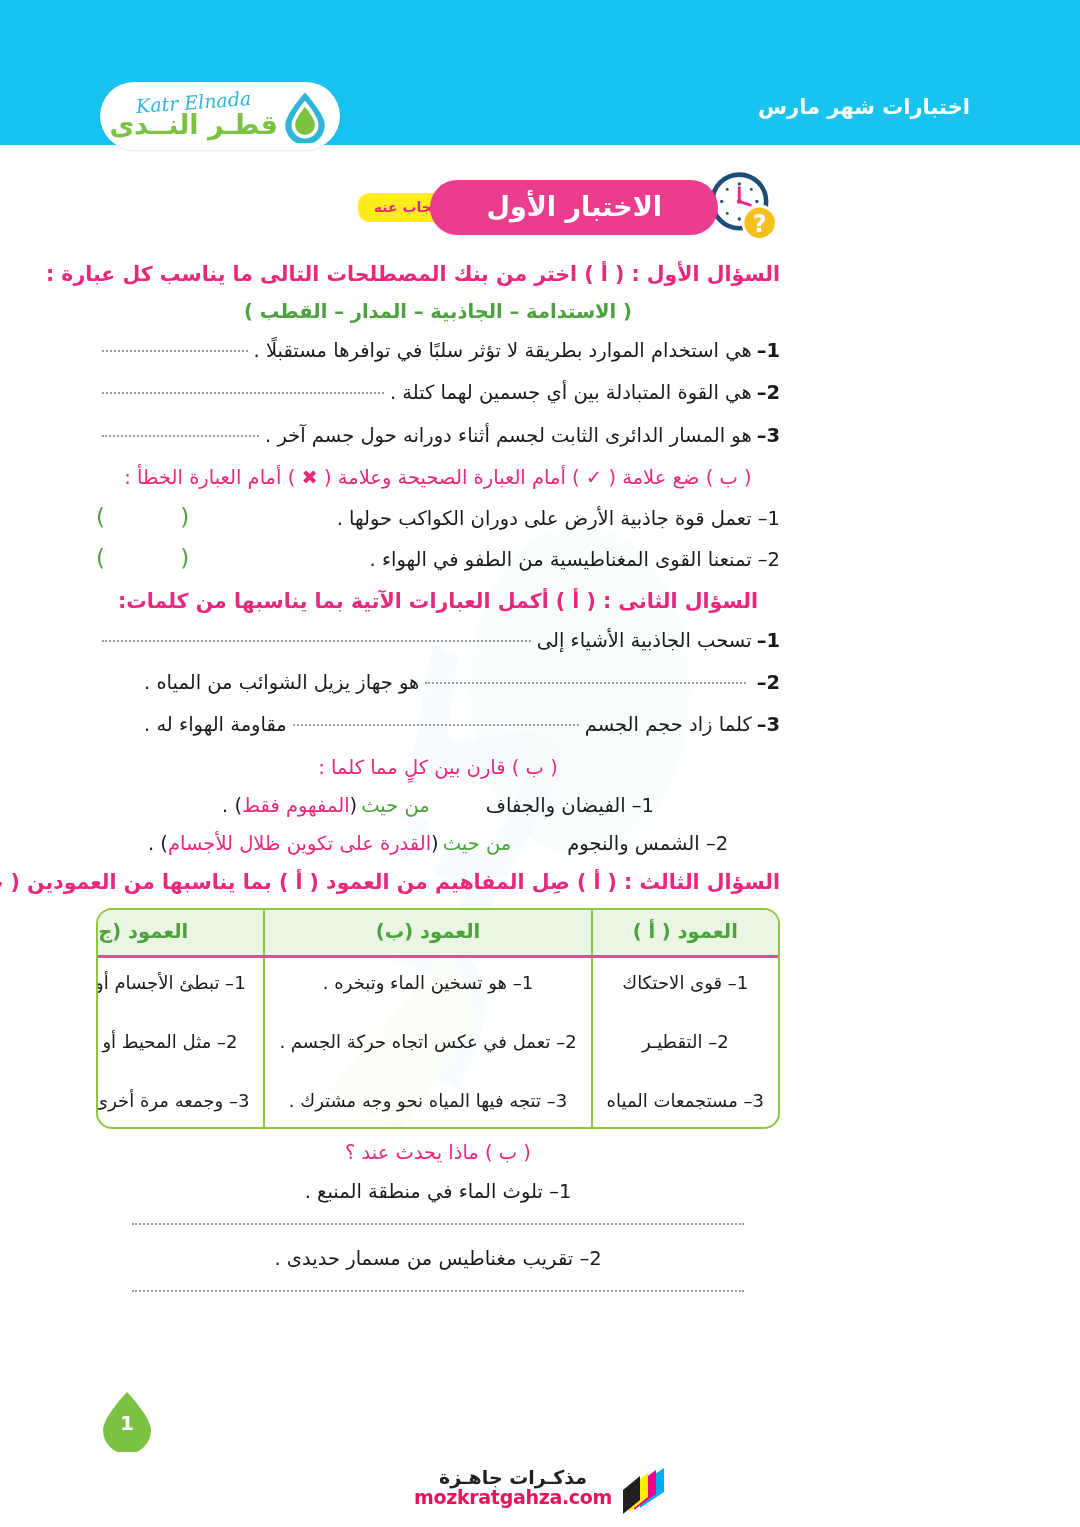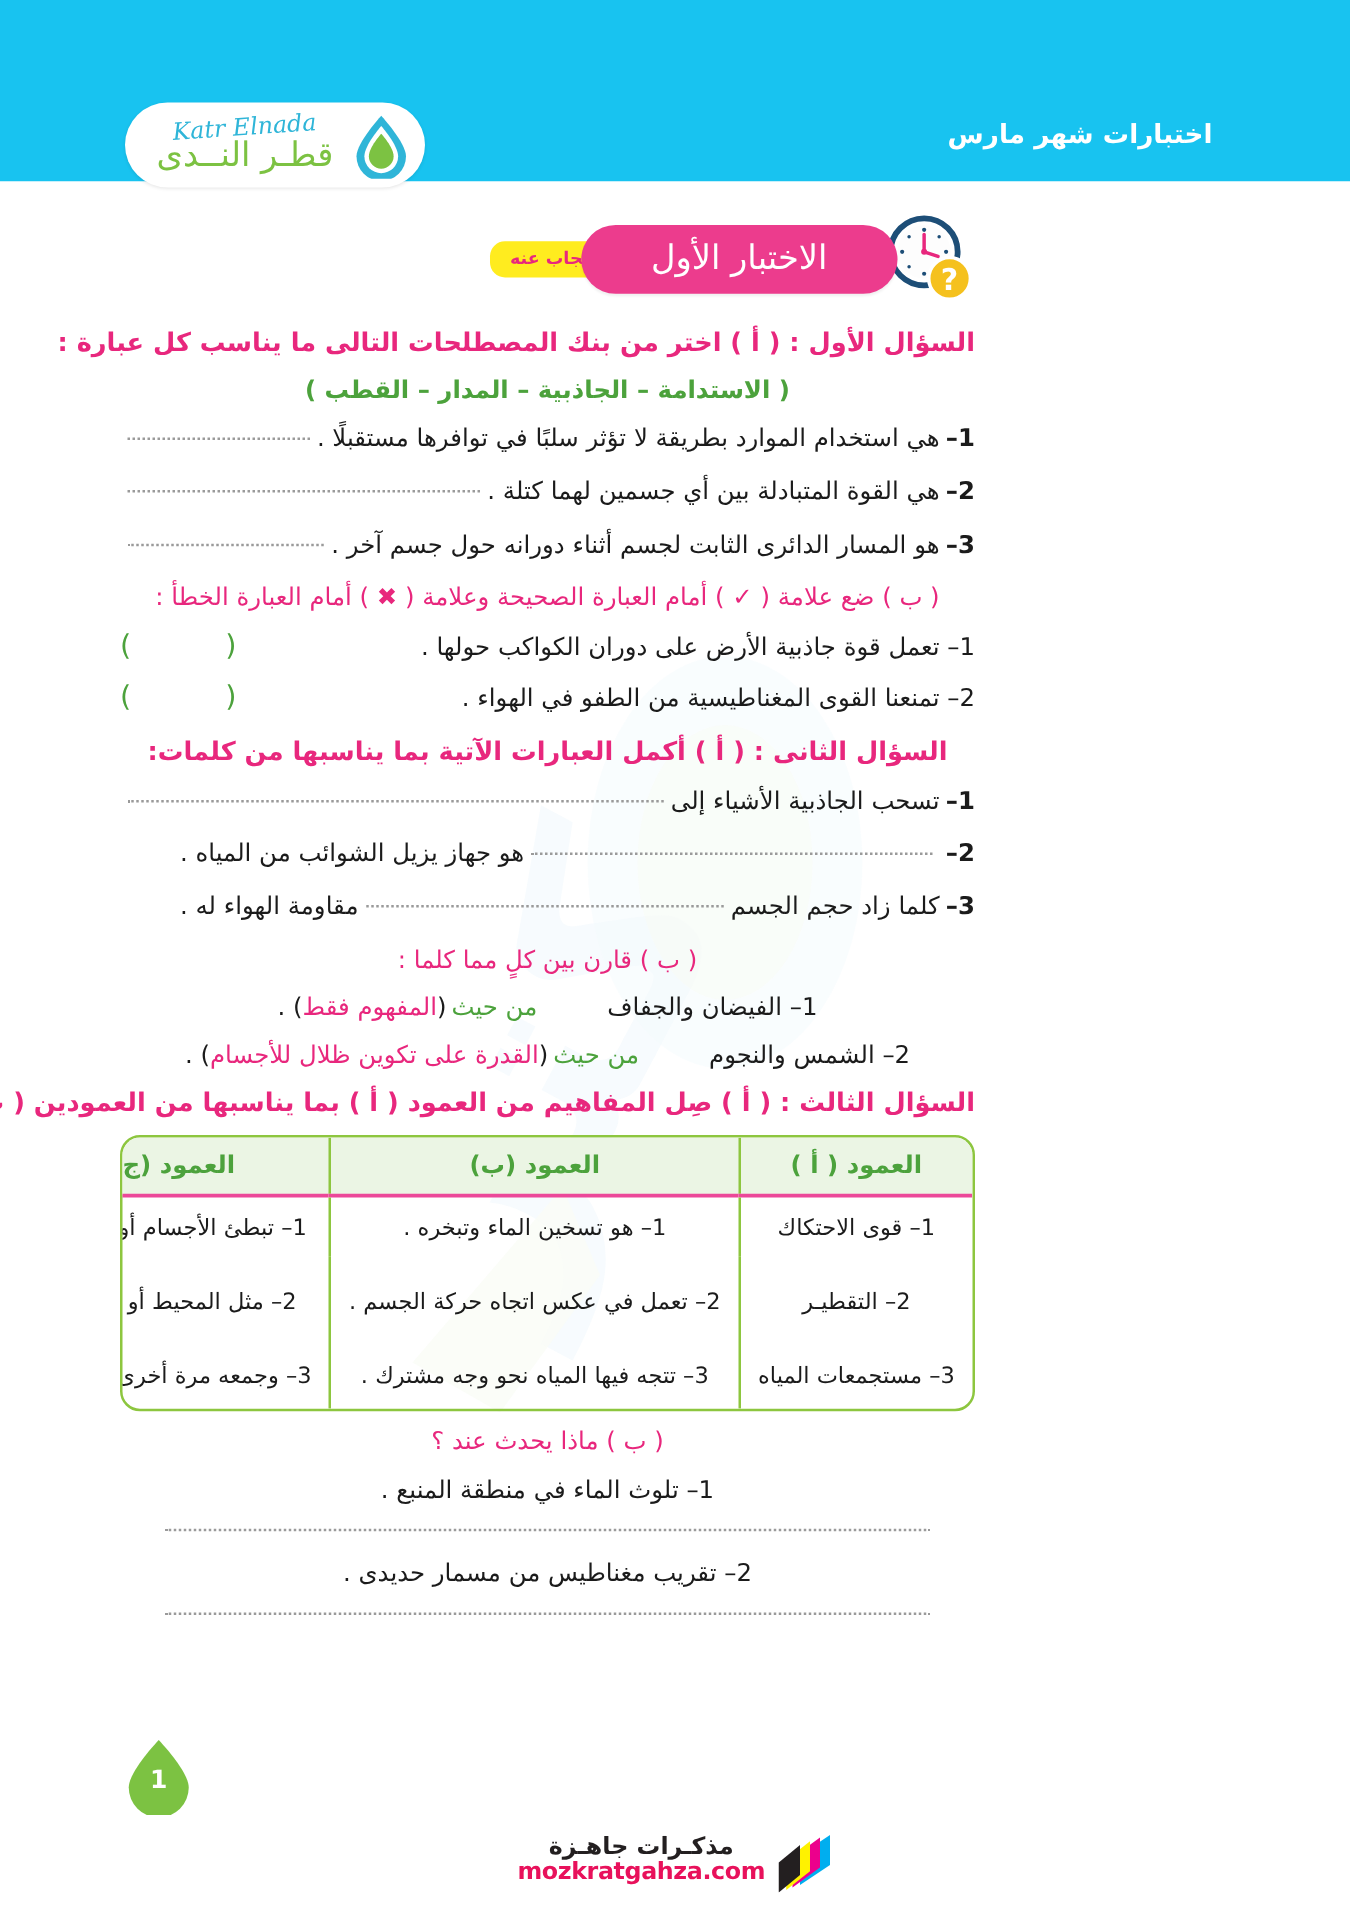--- a/index.html
+++ b/index.html
@@ -84,42 +84,42 @@
     font-family: "DejaVu Serif", "Liberation Serif", serif;
     font-style: italic;
     font-size: 19px;
     color: #2fb5d8;
     transform: rotate(-4deg);
     margin-bottom: -1px;
     white-space: nowrap;
   }
   .brand-ar {
     font-size: 27px;
-    font-weight: normal;
+    font-weight: bold;
     color: #7cc242;
     letter-spacing: -1px;
     white-space: nowrap;
   }
 
   
   .title-row {
     position: absolute;
     right: 300px;
     top: 172px;
     display: flex;
     align-items: center;
     z-index: 3;
     height: 70px;
   }
   .clock-icon { width: 74px; height: 74px; margin-left: 2px; flex: 0 0 auto; }
   .title-pill {
     background: #ec3c8d;
     color: #ffffff;
     font-size: 27px;
-    font-weight: normal;
+    font-weight: bold;
     border-radius: 30px;
     padding: 11px 56px 13px 56px;
     margin-right: -14px;
     white-space: nowrap;
     box-shadow: 0 2px 2px rgba(0,0,0,0.06);
   }
   .answered-tag {
     background: #ffec1f;
     color: #e8277d;
     font-size: 14px;

